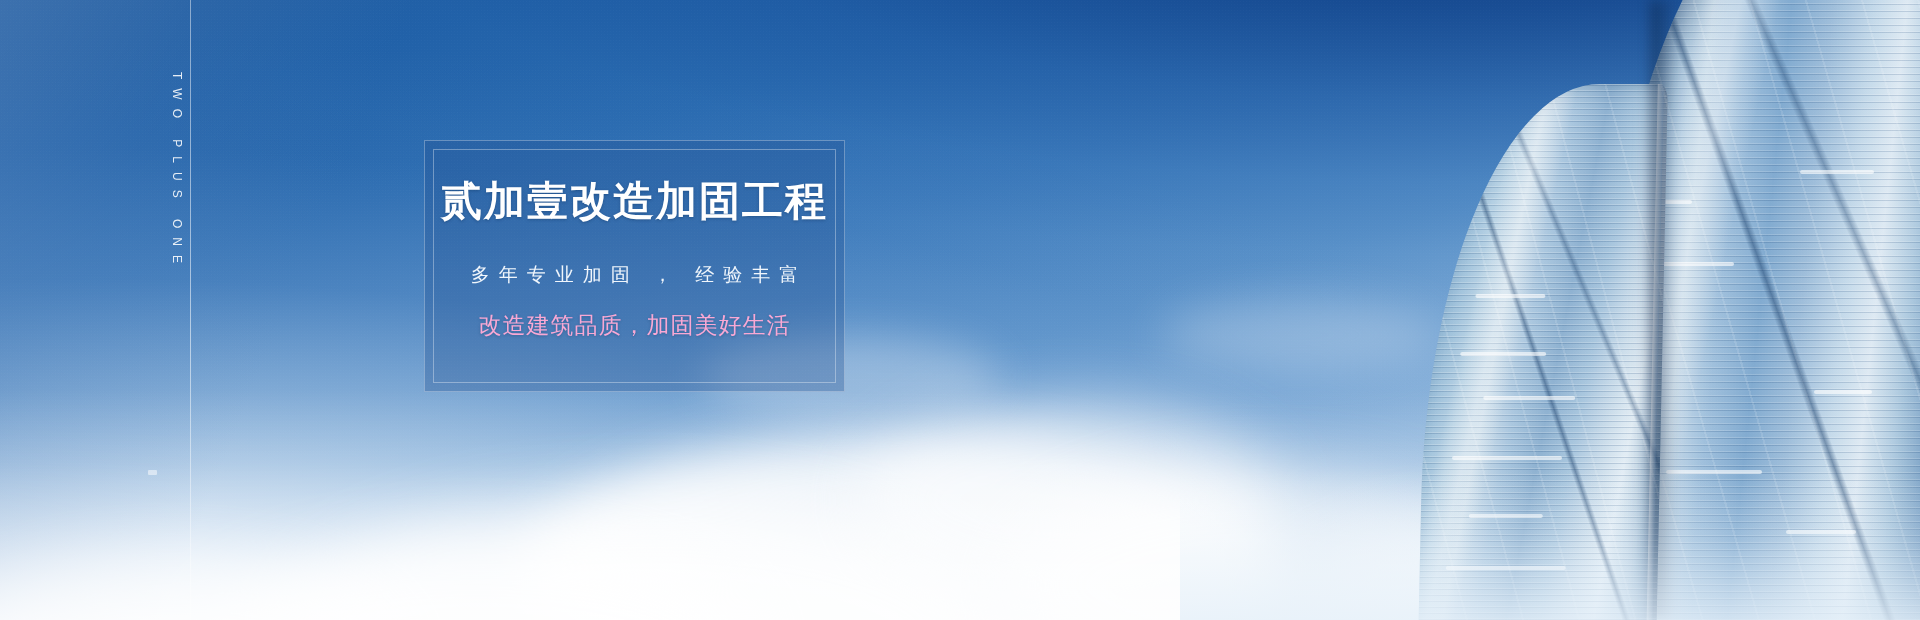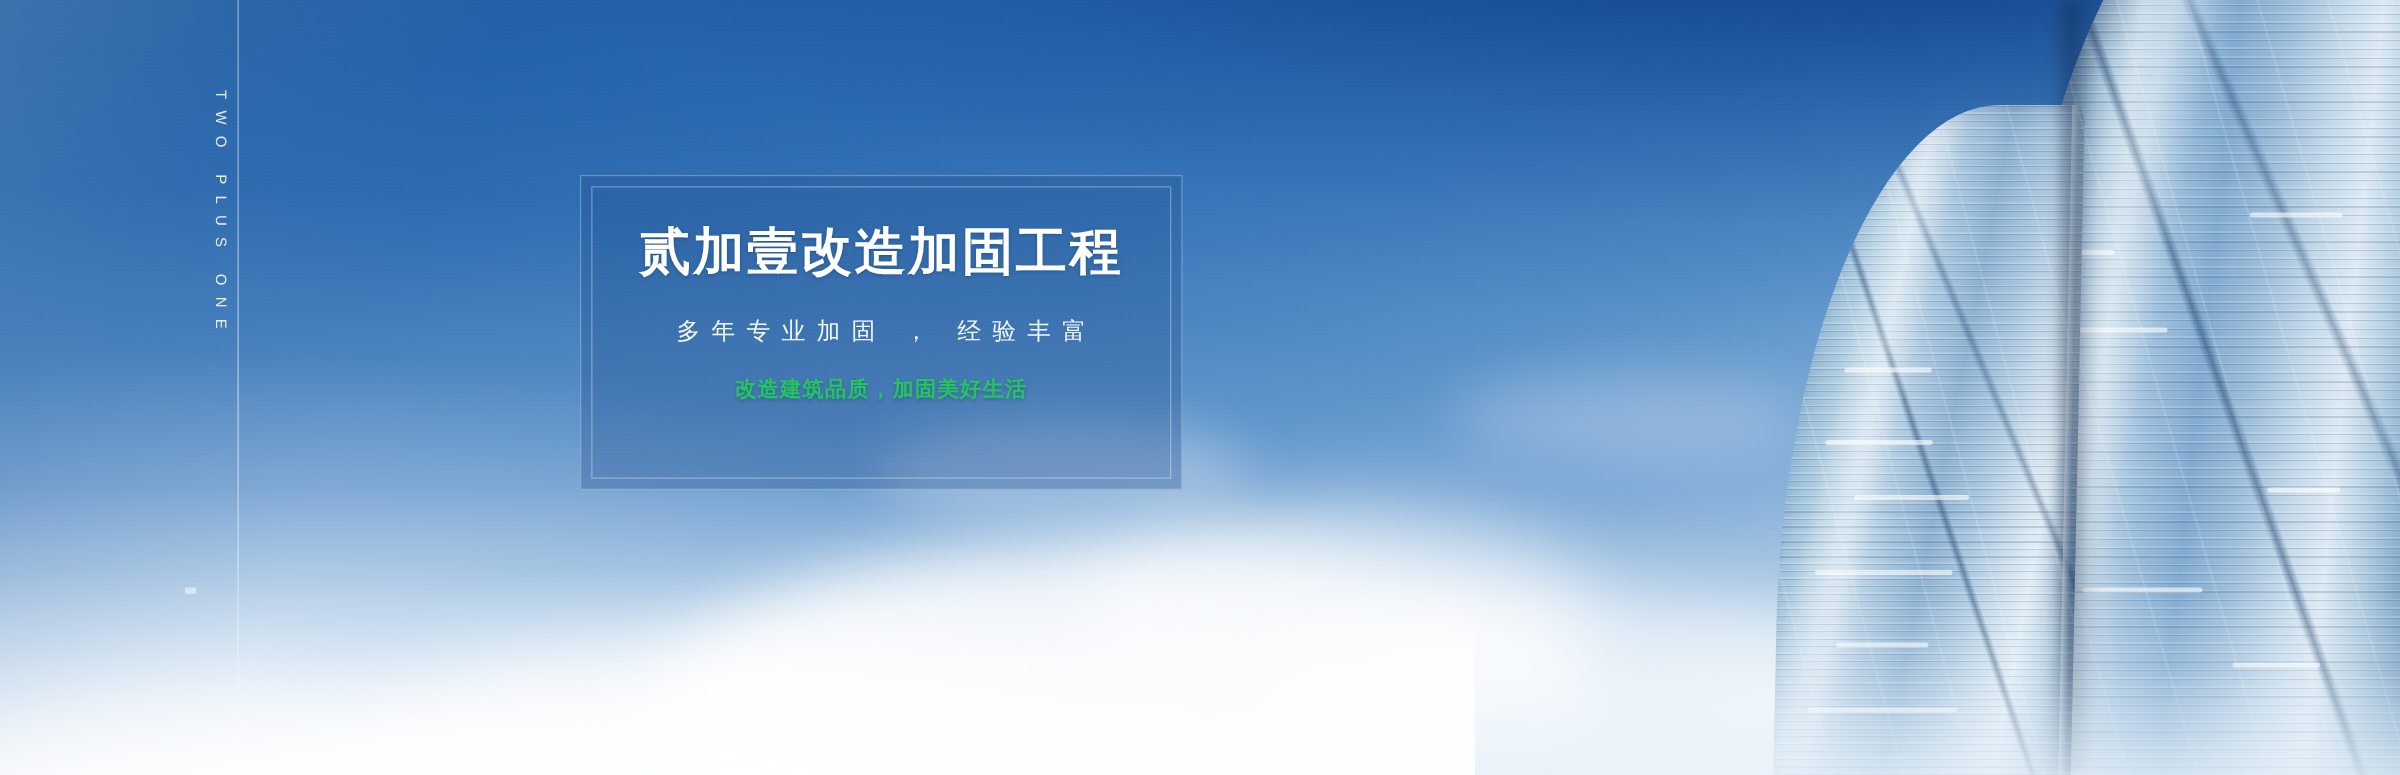--- a/index.html
+++ b/index.html
@@ -138,46 +138,46 @@
     font-size:12px; letter-spacing:9px; font-weight:400;
     text-transform:uppercase; white-space:nowrap;
   }
   .vmark{
     position:absolute; left:148px; top:470px;
     width:9px; height:5px; background:rgba(255,255,255,.50); border-radius:1px;
   }
 
   
   .panel{
-    position:absolute; left:464px; top:140px; width:482px; height:252px;
+    position:absolute; left:424px; top:140px; width:421px; height:252px;
     background:rgba(36,82,146,0.34);
     border:1px solid rgba(255,255,255,0.30);
   }
   .panel-inner{
     position:absolute; left:8px; top:8px; right:8px; bottom:8px;
     border:1px solid rgba(255,255,255,0.34);
   }
   .panel-content{
     position:absolute; left:0; right:0; top:0; bottom:0;
     display:flex; flex-direction:column; align-items:center; justify-content:flex-start;
     padding-top:40px;
   }
   .headline{
     color:#ffffff; font-size:41px; font-weight:700; letter-spacing:2px;
     line-height:1; white-space:nowrap;
     text-shadow:0 1px 3px rgba(10,40,80,.35);
   }
   .subline{
-    margin-top:30px;
+    margin-top:40px;
     color:#f0f6fc; font-size:19px; font-weight:400; letter-spacing:9px;
     white-space:nowrap; text-indent:9px;
   }
   .tagline{
     margin-top:22px;
-    color:#22c55e; font-size:17px; font-weight:700; letter-spacing:1px;
+    color:#f9a8d4; font-size:23px; font-weight:400; letter-spacing:1px;
     white-space:nowrap;
     text-shadow:0 1px 3px rgba(10,40,80,.30);
   }
   .engline{
     margin-top:16px;
     color:rgba(255,255,255,0.94); font-size:11.5px; font-weight:400;
     letter-spacing:.35px; white-space:nowrap;
   }
 
   .noise{

